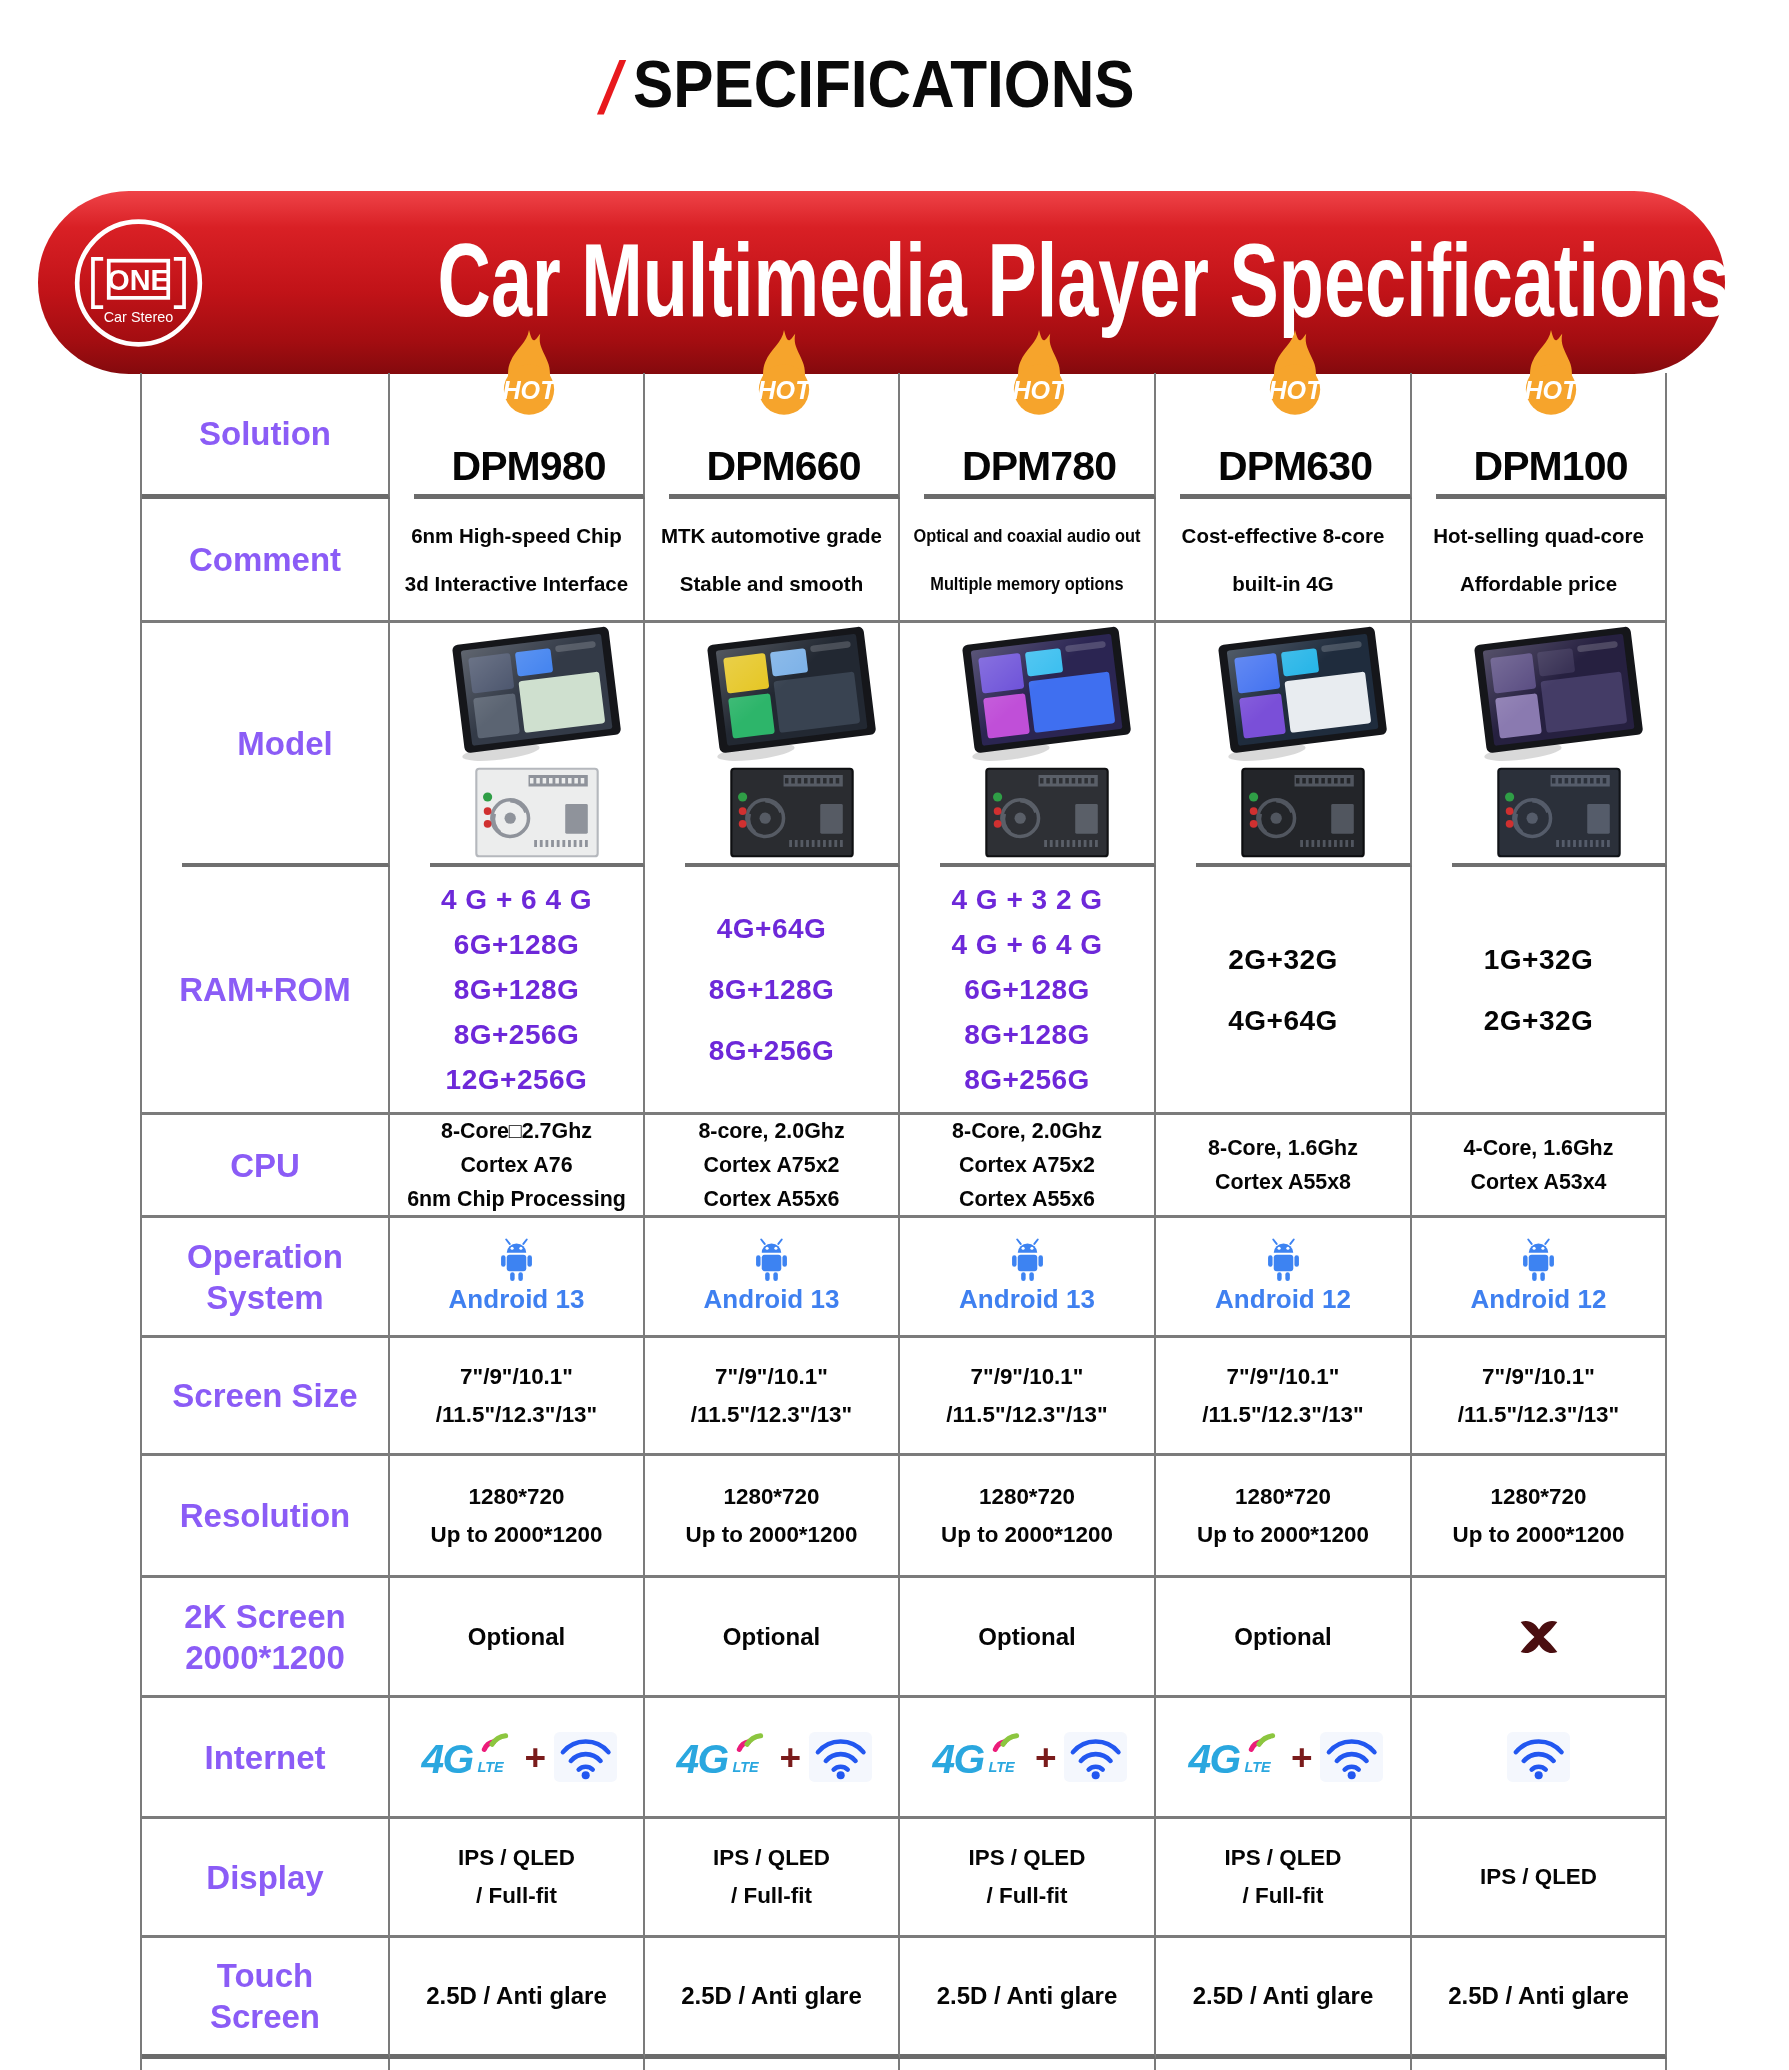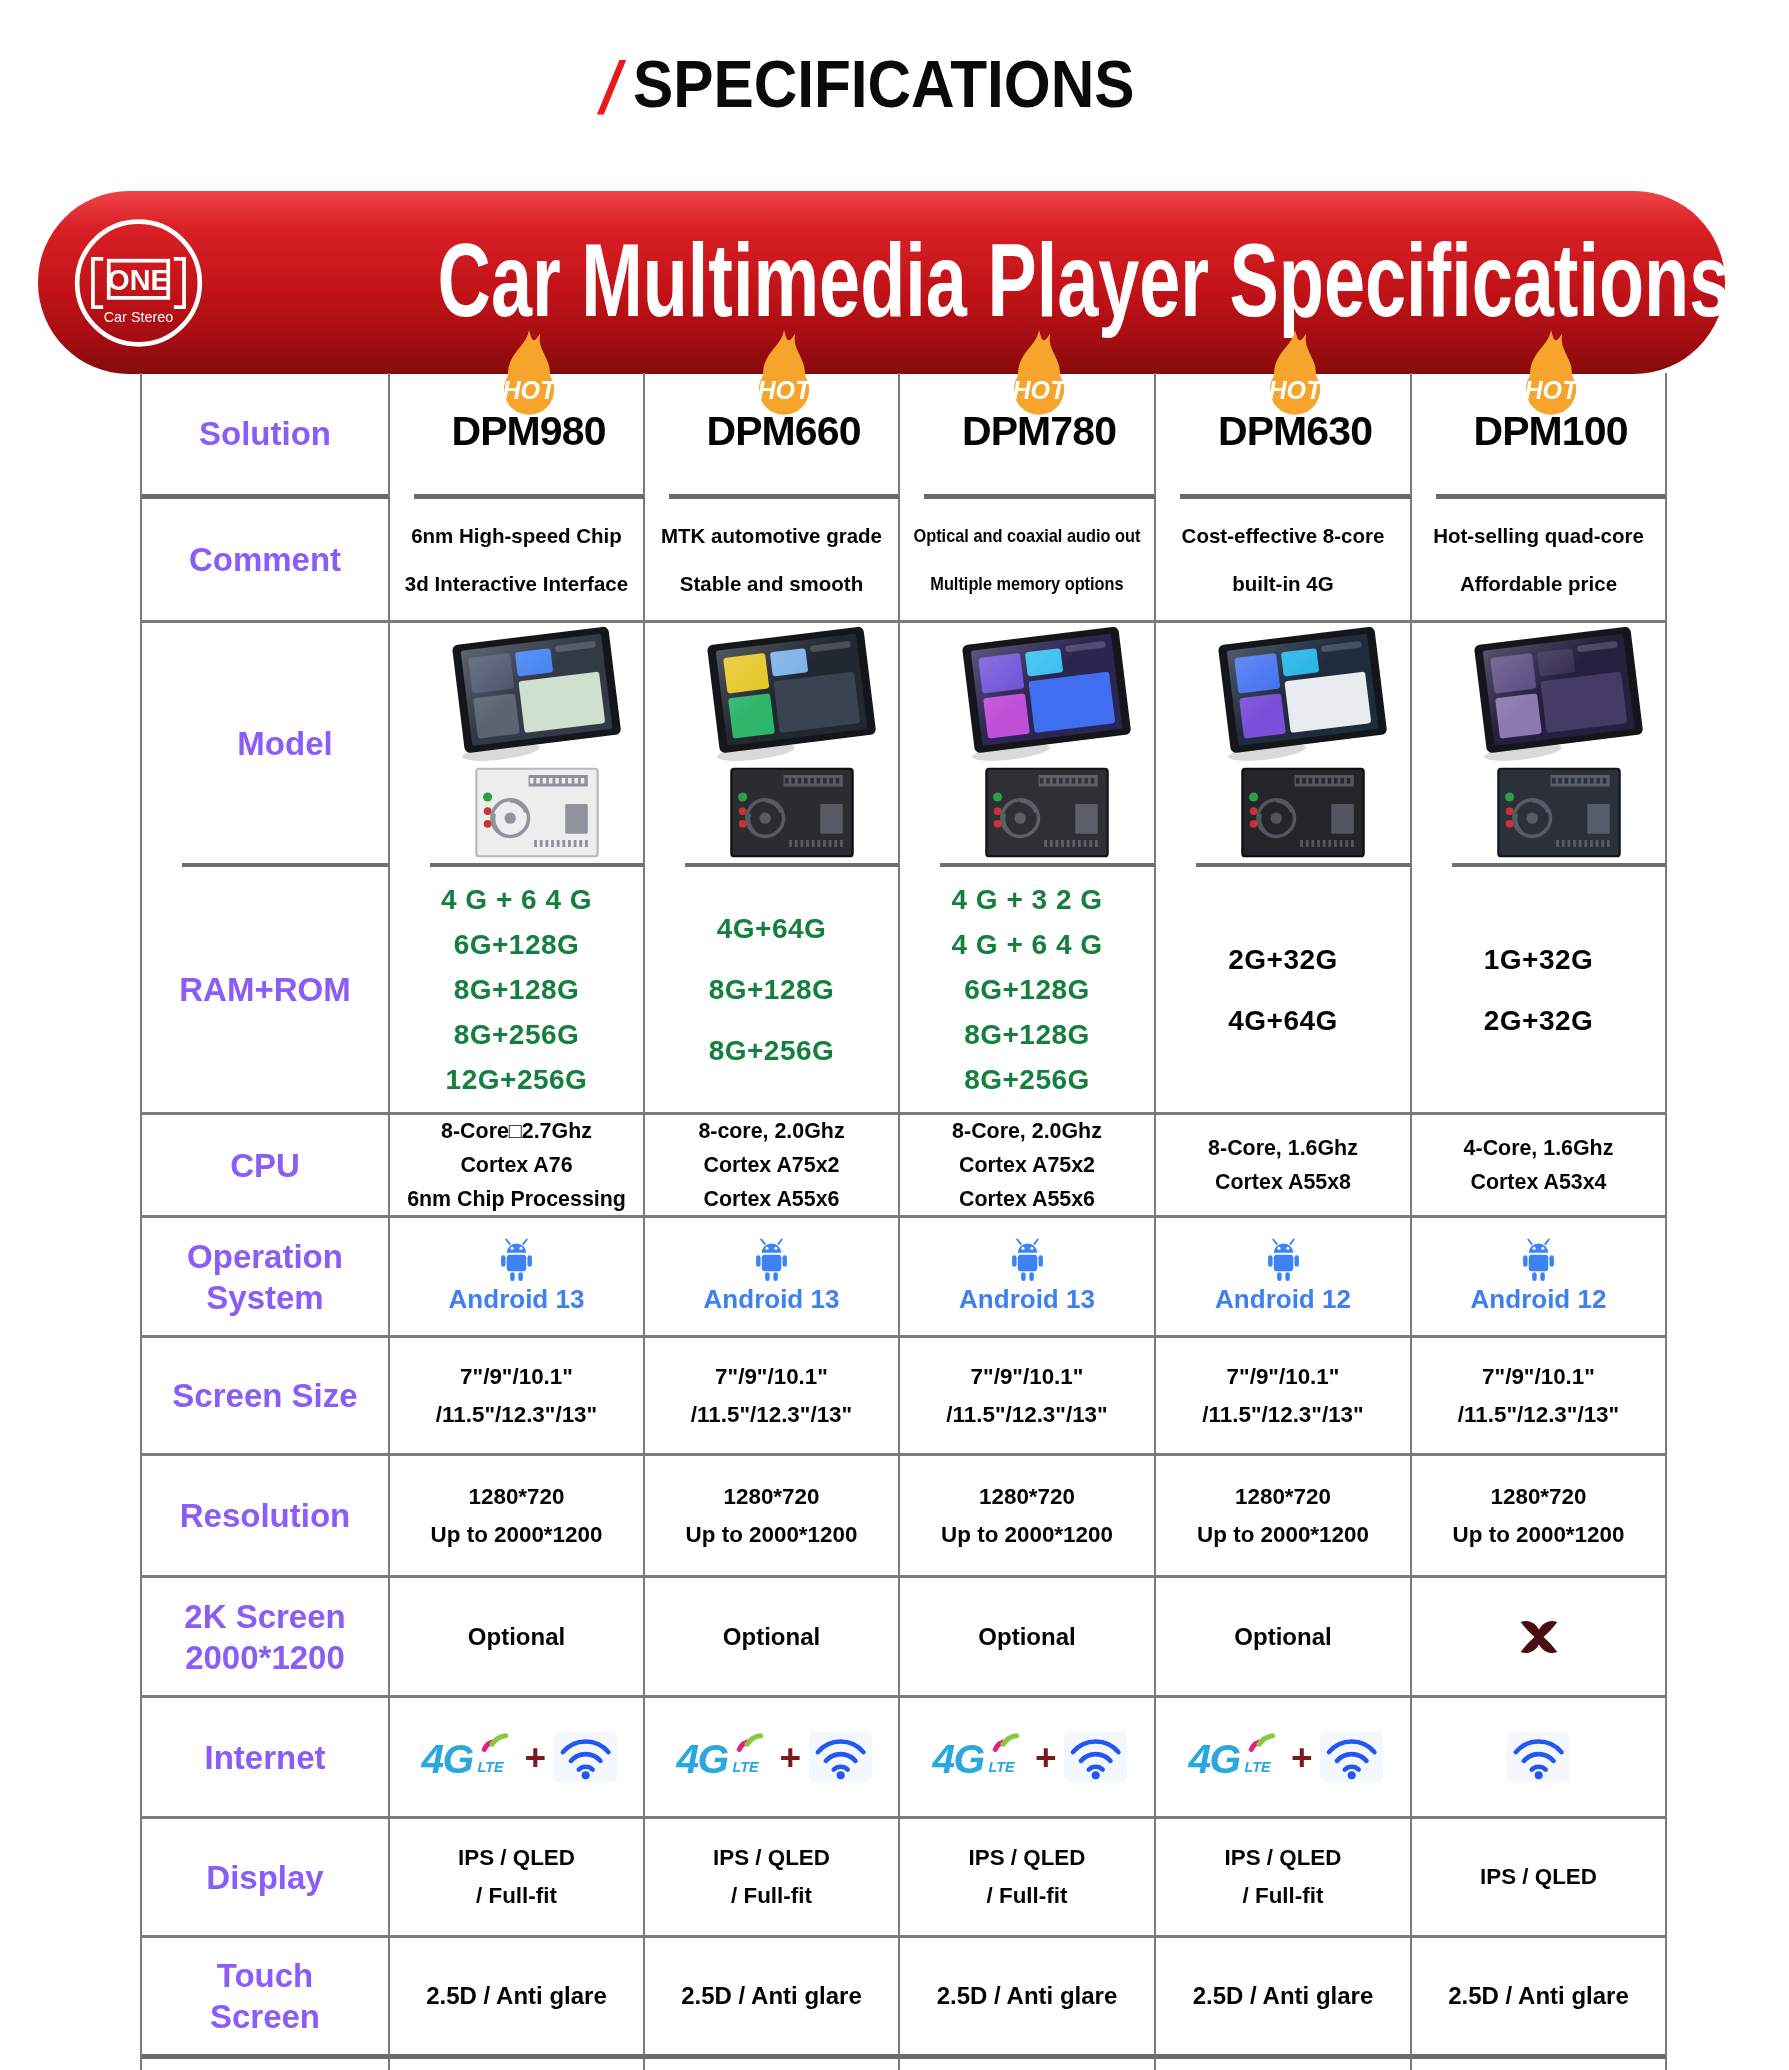--- a/index.html
+++ b/index.html
@@ -29,33 +29,33 @@
   .row{display:contents;}
   .c{display:flex;flex-direction:column;align-items:center;justify-content:center;
      border-right:2.8px solid #7b7b7b;border-bottom:3.7px solid #7b7b7b;position:relative;}
   .row-solution .c{border-bottom:5.6px solid #6b6b6b;}
   .row-model .c{border-bottom:4.7px solid #6f6f6f;margin-left:40px;}
   .row-touch .c{border-bottom:5.6px solid #6b6b6b;}
   .row-sliver .c{border-bottom:none;}
   .pre{white-space:pre-line;text-align:center;width:max-content;max-width:none;}
   .h{font-size:33px;font-weight:bold;line-height:41px;color:#8b5cf6;}
   
-  .sol{justify-content:center;padding-bottom:4px;margin-left:24px;}
+  .sol{justify-content:flex-end;padding-bottom:4px;margin-left:24px;}
   .model-name{font-size:41px;font-weight:bold;letter-spacing:-0.9px;}
   .badge{position:absolute;top:-43px;left:50%;transform:translateX(-50%);width:73px;height:95px;z-index:3;}
   
   .comment{font-size:20.5px;font-weight:bold;line-height:48px;}
   .comment.narrow{font-size:19px;transform:scaleX(.86);transform-origin:center;}
   
   .tablet{width:220px;height:138px;}
   .chassis{width:164px;height:99px;margin-top:1.9px;}
   
   .ram{font-size:28px;font-weight:bold;line-height:61px;letter-spacing:0.5px;}
   .ram.five{line-height:45px;}
-  .ram.blue{color:#15803d;}
+  .ram.blue{color:#6d28d9;}
   .ram.black{color:#050505;}
   
   .cpu{font-size:21.4px;font-weight:bold;line-height:34px;}
   .robot{width:47px;height:45px;}
   .os-label{font-size:26px;font-weight:bold;color:#3f80f0;margin-top:1.9px;}
   .small2{font-size:22.4px;font-weight:bold;line-height:38px;}
   .opt{font-size:24px;font-weight:bold;}
   .touch-v{font-size:24px;font-weight:bold;}
   .cross{width:50px;height:50px;}
   .fourg{width:101px;height:52px;}

